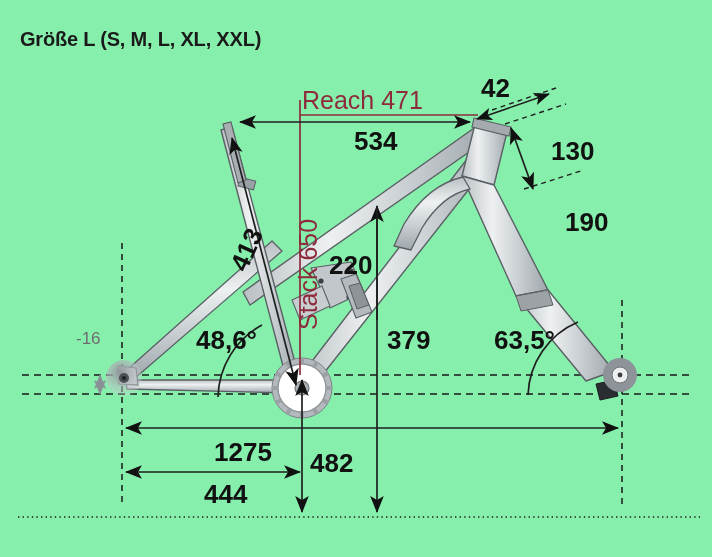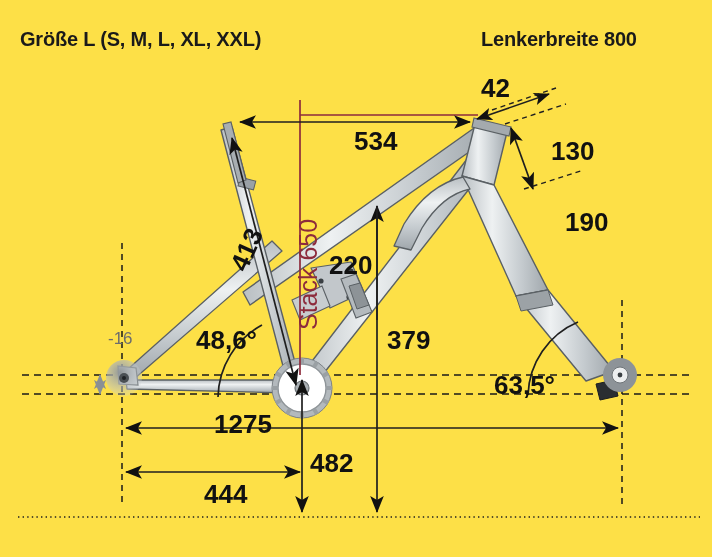--- a/index.html
+++ b/index.html
@@ -4,21 +4,21 @@
 <style>
   html, body {
     margin: 0;
     padding: 0;
     background: #ffffff;
   }
   #page {
     position: relative;
     width: 712px;
     height: 557px;
-    background: #fde047;
+    background: #86efac;
     overflow: hidden;
     font-family: "Liberation Sans", sans-serif;
   }
   .hdr {
     position: absolute;
     font-family: "Liberation Sans", sans-serif;
     font-weight: bold;
     font-size: 20px;
     color: #1a1a1a;
     letter-spacing: -0.2px;
@@ -49,21 +49,20 @@
   }
   .rot-neg90 { transform-origin: 0 0; }
   svg { position: absolute; left: 0; top: 0; }
 </style>
 </head>
 <body>
 
 <div id="page">
 
   <div class="hdr" id="hdr-left">Größe L (S, M, L, XL, XXL)</div>
-  <div class="hdr" id="hdr-right">Lenkerbreite 800</div>
 
   <svg width="712" height="557" viewBox="0 0 712 557">
     <defs>
       <linearGradient id="tubeV" x1="0" y1="0" x2="1" y2="0">
         <stop offset="0%" stop-color="#b9bfc3"></stop>
         <stop offset="35%" stop-color="#eef1f2"></stop>
         <stop offset="70%" stop-color="#c4cace"></stop>
         <stop offset="100%" stop-color="#9fa6ab"></stop>
       </linearGradient>
       <linearGradient id="tubeH" x1="0" y1="0" x2="0" y2="1">
@@ -252,42 +251,43 @@
     <g fill="none" stroke="#1f1f1f" stroke-width="1.7">
       <path d="M218,397 A 84 84 0 0 1 262,325"></path>
     </g>
     <g fill="none" stroke="#1f1f1f" stroke-width="1.7">
       <path d="M528,395 A 82 82 0 0 1 578,322"></path>
     </g>
 
     <g></g>
   </svg>
 
+  <div class="lbl red" id="l-reach" style="left:302px; top:88px;">Reach 471</div>
 
   <div class="lbl red rot-neg90" id="l-stack" style="left:296px; top:330px; transform: rotate(-90deg);">Stack 650</div>
 
   <div class="lbl big" style="left:354px; top:128px;">534</div>
 
   <div class="lbl big" style="left:481px; top:75px;">42</div>
 
   <div class="lbl big" style="left:551px; top:138px;">130</div>
 
   <div class="lbl big" style="left:565px; top:209px;">190</div>
 
   <div class="lbl big" id="l-413" style="left:226px; top:264px; transform: rotate(-66deg); transform-origin: 0 0;">413</div>
 
   <div class="lbl big" style="left:329px; top:252px;">220</div>
 
   <div class="lbl big" style="left:196px; top:327px;">48,6°</div>
 
   <div class="lbl big" style="left:387px; top:327px;">379</div>
 
-  <div class="lbl big" style="left:494px; top:327px;margin-top:45px;">63,5°</div>
-
-  <div class="lbl big" style="left:214px; top:411px;">1275</div>
+  <div class="lbl big" style="left:494px; top:327px;">63,5°</div>
+
+  <div class="lbl big" style="left:214px; top:439px;">1275</div>
 
   <div class="lbl big" style="left:204px; top:481px;">444</div>
 
   <div class="lbl big" style="left:310px; top:450px;">482</div>
 
-  <div class="lbl gray" style="left:76px; top:330px;margin-left:32px;">-16</div>
+  <div class="lbl gray" style="left:76px; top:330px;">-16</div>
 
 </div>
 
 </body></html>

